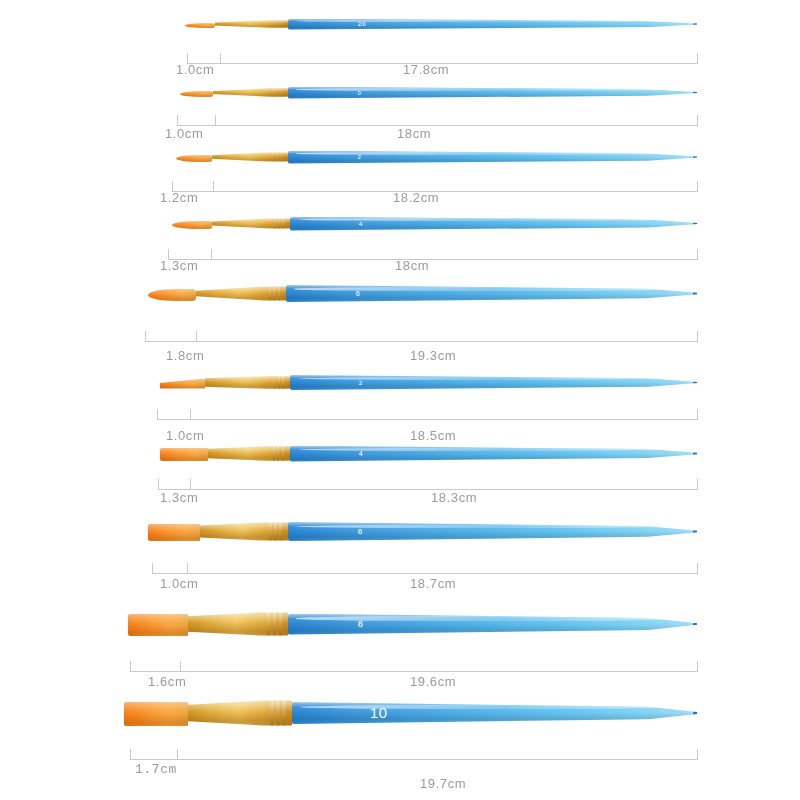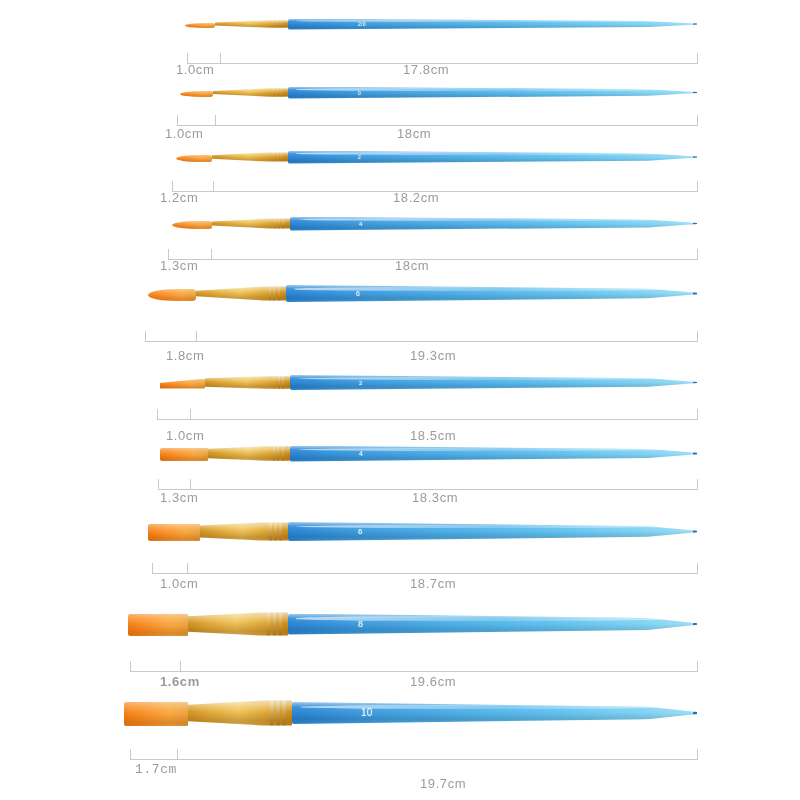--- a/index.html
+++ b/index.html
@@ -299,21 +299,21 @@
         <div class="handle-shine"></div>
         <span class="size-mark" style="left: 69px; font-size: 7px;">4</span>
       </div>
       <div class="ruler" style="left: 158px; top: 478px; width: 540px;">
         <div class="ruler-line"></div>
         <div class="tick" style="left: 0px;"></div>
         <div class="tick" style="left: 32px;"></div>
         <div class="tick" style="left: 539px;"></div>
       </div>
       <div class="label" style="left: 160px; top: 490px;">1.3cm</div>
-      <div class="label" style="left: 412px; top: 490px;">18.3cm</div>
+      <div class="label" style="left: 431px; top: 490px;">18.3cm</div>
     </div>
     <div class="brush-row" style="top: 0px;">
       <div class="bristle flat" style="left: 148px; top: 524px; width: 52px; height: 17px;"></div>
       <div class="ferrule" style="left: 200px; top: 522px; width: 88px; height: 19px; clip-path: polygon(0% 18%, 72% 2%, 100% 2%, 100% 98%, 72% 98%, 0% 82%);">
         <div class="ring" style="width: 2.66px; right: 6px;"></div>
         <div class="ring" style="width: 2.66px; right: 11.16px;"></div>
         <div class="ring" style="width: 2.66px; right: 16.32px;"></div>
       </div>
       <div class="handle" style="left: 288px; top: 522px; width: 409px; height: 19px; clip-path: polygon(0% 0%, 88% 22%, 100% 46%, 100% 54%, 88% 78%, 0% 100%);">
         <div class="handle-shine"></div>
@@ -338,33 +338,33 @@
       <div class="handle" style="left: 288px; top: 613.5px; width: 409px; height: 21px; clip-path: polygon(0% 0%, 88% 22%, 100% 46%, 100% 54%, 88% 78%, 0% 100%);">
         <div class="handle-shine"></div>
         <span class="size-mark" style="left: 70px; font-size: 9px;">8</span>
       </div>
       <div class="ruler" style="left: 130px; top: 660px; width: 568px;">
         <div class="ruler-line"></div>
         <div class="tick" style="left: 0px;"></div>
         <div class="tick" style="left: 50px;"></div>
         <div class="tick" style="left: 567px;"></div>
       </div>
-      <div class="label" style="left: 160px; top: 674px; font-weight: bold;">1.6cm</div>
+      <div class="label" style="left: 148px; top: 674px;">1.6cm</div>
       <div class="label" style="left: 410px; top: 674px;">19.6cm</div>
     </div>
     <div class="brush-row" style="top: 0px;">
       <div class="bristle flat" style="left: 124px; top: 702px; width: 64px; height: 24px;"></div>
       <div class="ferrule" style="left: 188px; top: 700px; width: 104px; height: 26px; clip-path: polygon(0% 18%, 72% 2%, 100% 2%, 100% 98%, 72% 98%, 0% 82%);">
         <div class="ring" style="width: 3.64px; right: 6px;"></div>
         <div class="ring" style="width: 3.64px; right: 12.14px;"></div>
         <div class="ring" style="width: 3.64px; right: 18.28px;"></div>
       </div>
       <div class="handle" style="left: 292px; top: 702px; width: 405px; height: 22px; clip-path: polygon(0% 0%, 88% 22%, 100% 46%, 100% 54%, 88% 78%, 0% 100%);">
         <div class="handle-shine"></div>
-        <span class="size-mark" style="left: 69px; font-size: 10px;">10</span>
+        <span class="size-mark" style="left: 78px; font-size: 15px;">10</span>
       </div>
       <div class="ruler" style="left: 130px; top: 748px; width: 568px;">
         <div class="ruler-line"></div>
         <div class="tick" style="left: 0px;"></div>
         <div class="tick" style="left: 47px;"></div>
         <div class="tick" style="left: 567px;"></div>
       </div>
       <div class="label" style="left: 135px; top: 762px; font-family: Liberation Mono, monospace;">1.7cm</div>
       <div class="label" style="left: 420px; top: 776px;">19.7cm</div>
     </div>

